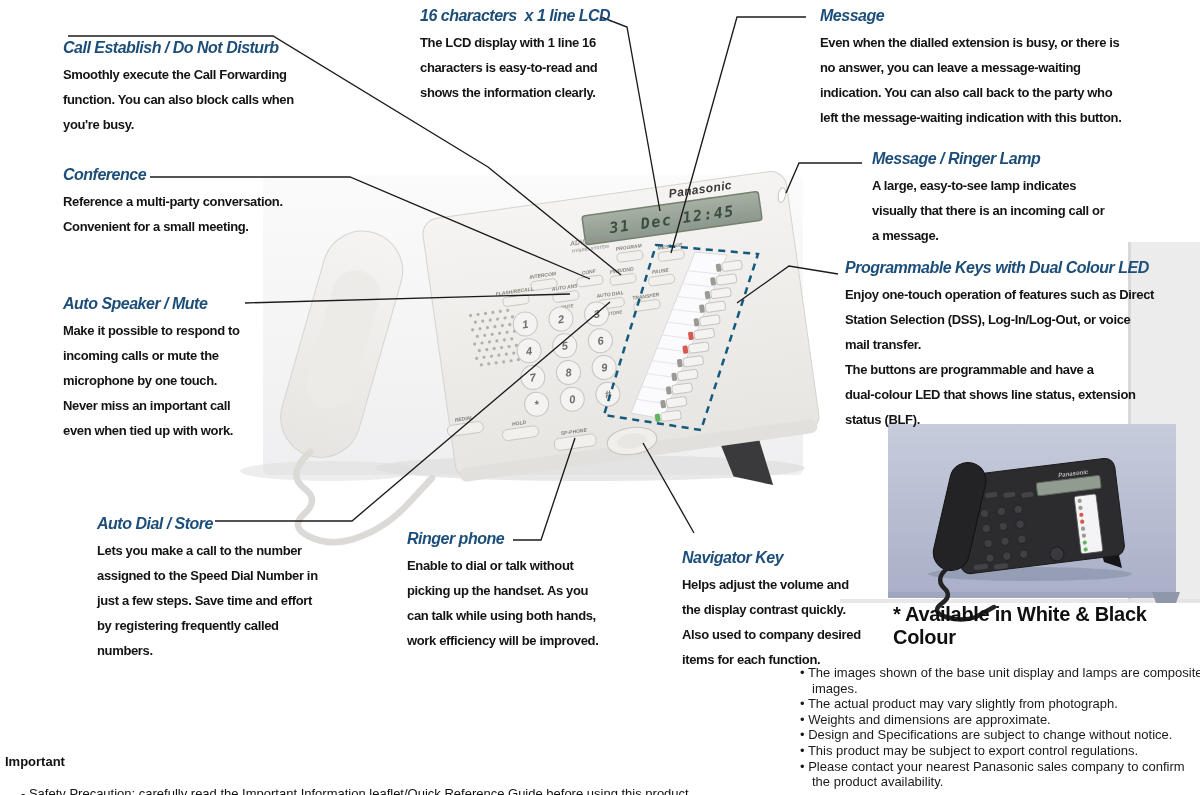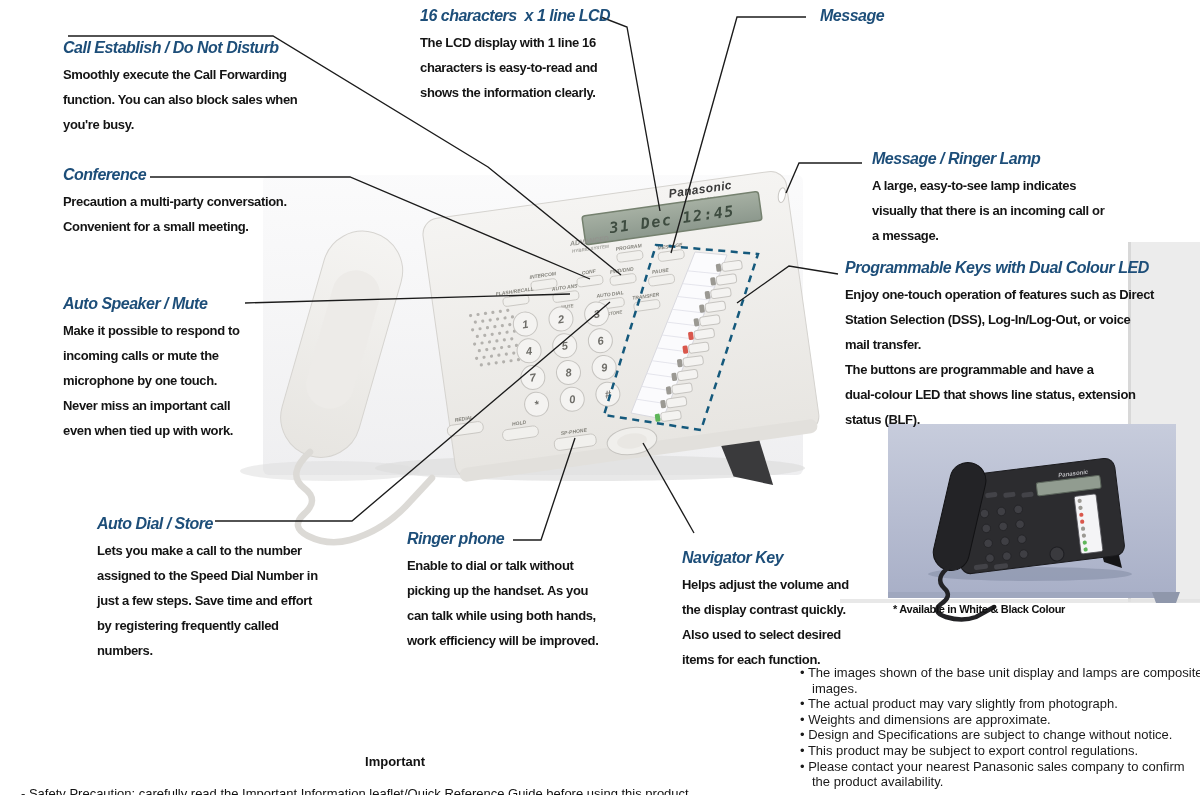--- a/index.html
+++ b/index.html
@@ -8,28 +8,28 @@
   html,body{margin:0;padding:0;}
   body{width:1200px;height:795px;position:relative;overflow:hidden;background:#ffffff;
        font-family:"Liberation Sans","DejaVu Sans",sans-serif;}
   #stage{position:absolute;inset:0;width:1200px;height:795px;}
   svg#art{position:absolute;left:0;top:0;z-index:1;}
   .callout{position:absolute;z-index:3;}
   .callout h3{margin:0 0 5px 0;font-weight:bold;font-size:16px;line-height:1.05;
               letter-spacing:-0.5px;color:var(--heading);white-space:pre-wrap;font-style:italic;}
   .callout p{margin:0;font-weight:bold;font-size:13px;line-height:25px;
              letter-spacing:-0.35px;color:var(--text);white-space:pre-line;}
-  .caption{position:absolute;z-index:3;font-weight:bold;font-size:11px;
+  .caption{position:absolute;z-index:3;font-weight:bold;font-size:20px;
            letter-spacing:-0.3px;color:#101010;}
   .notes{position:absolute;left:800px;top:665px;width:404px;z-index:3;
          font-size:13px;line-height:15.6px;color:#1a1a1a;}
   .notes div{padding-left:12px;text-indent:-12px;}
   .important{position:absolute;left:5px;top:754px;width:780px;z-index:3;
              font-size:13px;line-height:15.5px;color:#111;}
-  .important h4{margin:0;font-size:13px;font-weight:bold;text-align:center;}
+  .important h4{margin:0;font-size:13px;font-weight:bold;}
   .important p{margin:16px;}
   
   .key{fill:#f4f3f1;stroke:#c6c4c0;stroke-width:1;}
   .btn{fill:#f1f0ed;stroke:#c3c1bc;stroke-width:0.8;}
   .btn-label{font-family:"Liberation Sans",sans-serif;font-style:italic;font-weight:bold;
              font-size:5px;fill:#84837c;text-anchor:middle;}
   .btn-label2{font-family:"Liberation Sans",sans-serif;font-style:italic;font-weight:bold;
              font-size:4.5px;fill:#8c8b84;text-anchor:middle;}
   .key-digit{font-family:"Liberation Sans",sans-serif;font-style:italic;font-weight:bold;
              font-size:11px;fill:#6e6d68;text-anchor:middle;}
@@ -357,26 +357,26 @@
     <polyline points="245,303 570,294"></polyline>
     <polyline points="215,521 352,521 610,302"></polyline>
     <polyline points="513,540 541,540 575,438"></polyline>
     <polyline points="694,533 643,443"></polyline>
   </g>
 </svg>
 
 <div class="callout" style="left:63px;top:40px;width:300px">
   <h3>Call Establish / Do Not Disturb</h3>
   <p>Smoothly execute the Call Forwarding
-function. You can also block sales when
+function. You can also block calls when
 you're busy.</p>
 </div>
 <div class="callout" style="left:63px;top:167px;width:300px">
   <h3>Conference</h3>
-  <p>Precaution a multi-party conversation.
+  <p>Reference a multi-party conversation.
 Convenient for a small meeting.</p>
 </div>
 <div class="callout" style="left:63px;top:296px;width:300px">
   <h3>Auto Speaker / Mute</h3>
   <p>Make it possible to respond to
 incoming calls or mute the
 microphone by one touch.
 Never miss an important call
 even when tied up with work.</p>
 </div>
@@ -389,20 +389,24 @@
 numbers.</p>
 </div>
 <div class="callout" style="left:420px;top:8px;width:300px">
   <h3>16 characters  x 1 line LCD</h3>
   <p>The LCD display with 1 line 16
 characters is easy-to-read and
 shows the information clearly.</p>
 </div>
 <div class="callout" style="left:820px;top:8px;width:372px">
   <h3>Message</h3>
+  <p>Even when the dialled extension is busy, or there is
+no answer, you can leave a message-waiting
+indication. You can also call back to the party who
+left the message-waiting indication with this button.</p>
 </div>
 <div class="callout" style="left:845px;top:260px;width:352px">
   <h3>Programmable Keys with Dual Colour LED</h3>
   <p>Enjoy one-touch operation of features such as Direct
 Station Selection (DSS), Log-In/Log-Out, or voice
 mail transfer.
 The buttons are programmable and have a
 dual-colour LED that shows line status, extension
 status (BLF).</p>
 </div>
@@ -416,21 +420,21 @@
   <h3>Ringer phone</h3>
   <p>Enable to dial or talk without
 picking up the handset. As you
 can talk while using both hands,
 work efficiency will be improved.</p>
 </div>
 <div class="callout" style="left:682px;top:550px;width:240px">
   <h3>Navigator Key</h3>
   <p>Helps adjust the volume and
 the display contrast quickly.
-Also used to select desired
+Also used to company desired
 items for each function.</p>
 </div>
 
 <div class="caption" style="left:893px;top:603px">* Available in White &amp; Black Colour</div>
 
 <div class="notes">
   <div>• The images shown of the base unit display and lamps are composite images.</div>
   <div>• The actual product may vary slightly from photograph.</div>
   <div>• Weights and dimensions are approximate.</div>
   <div>• Design and Specifications are subject to change without notice.</div>

